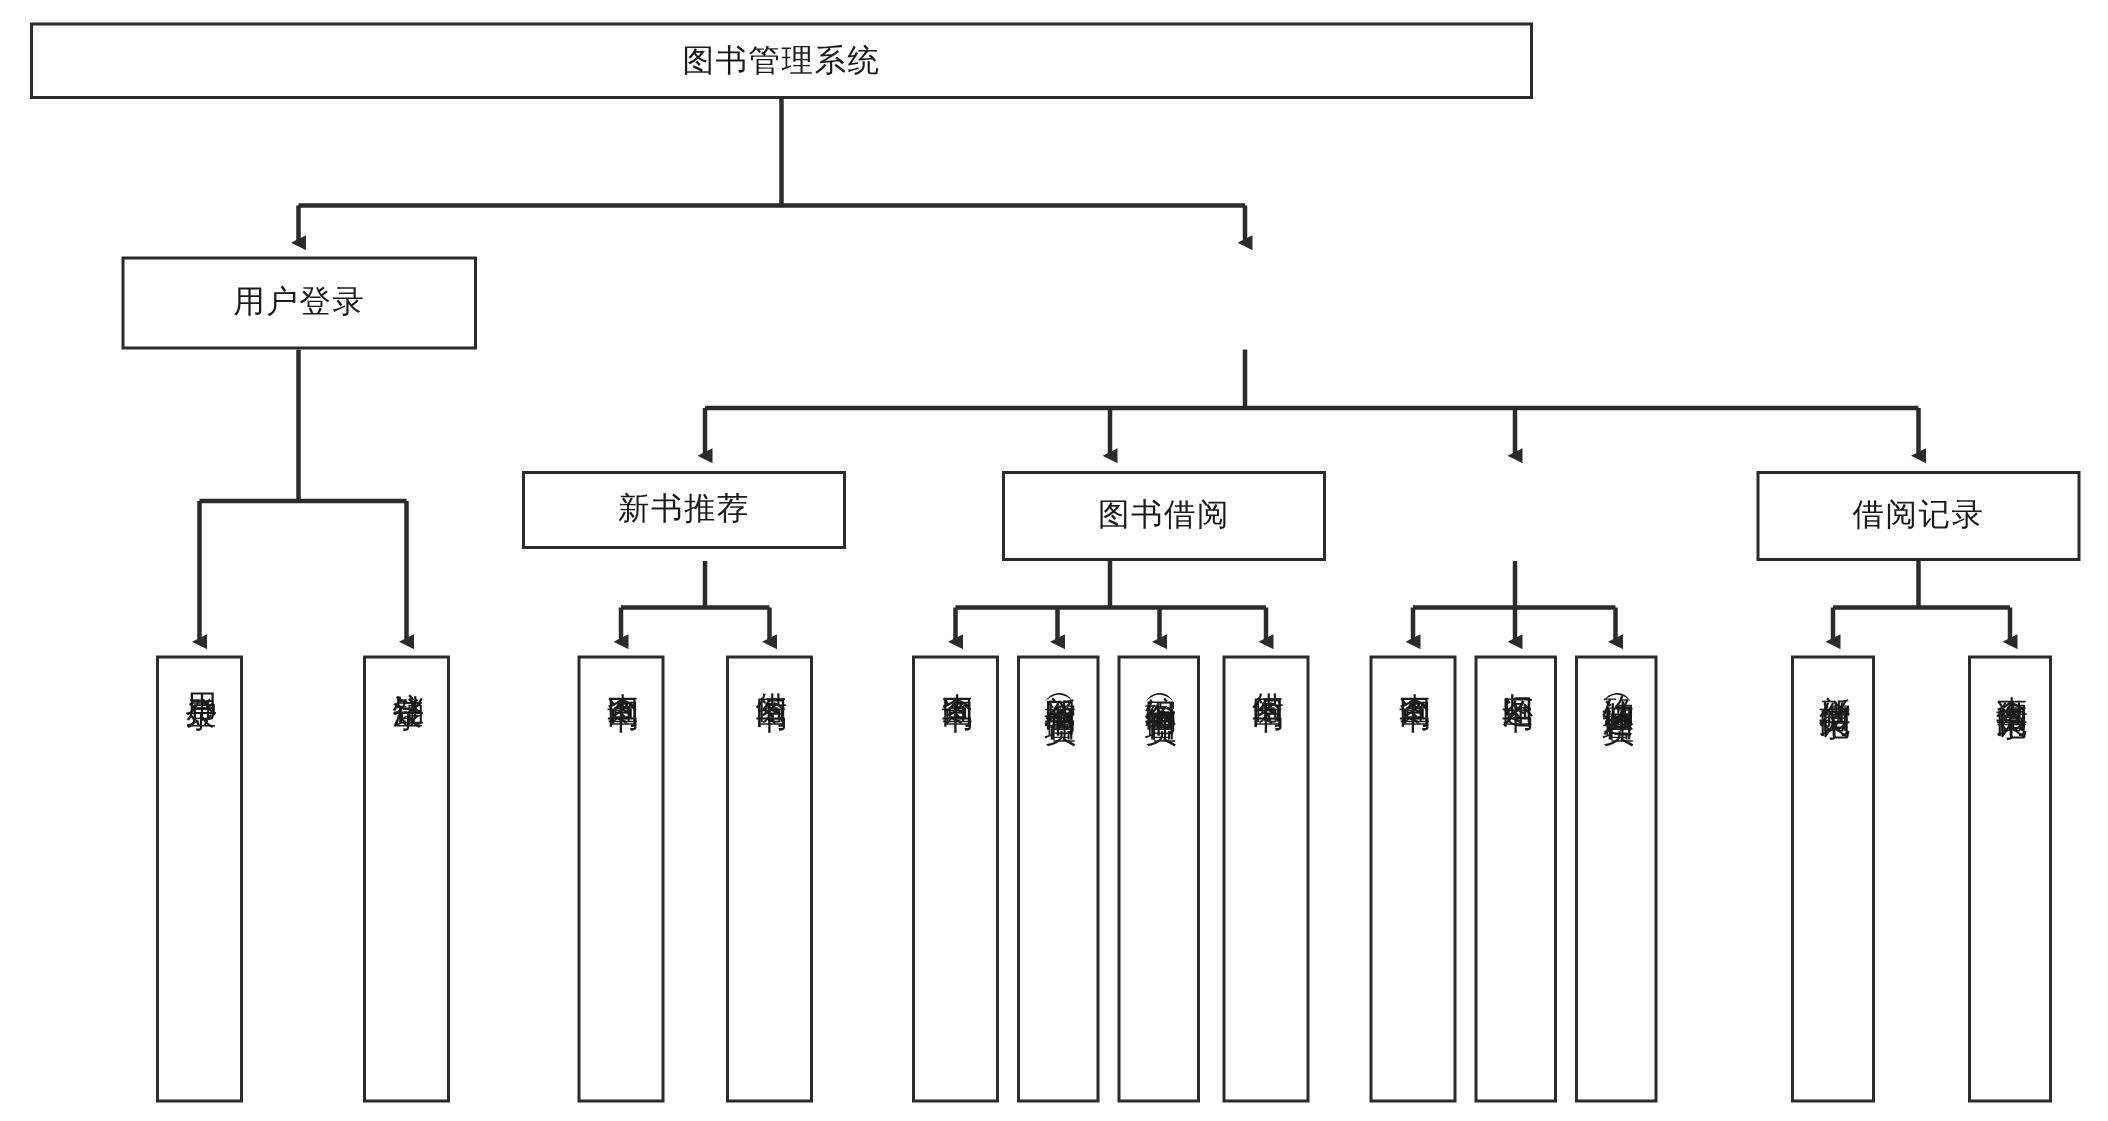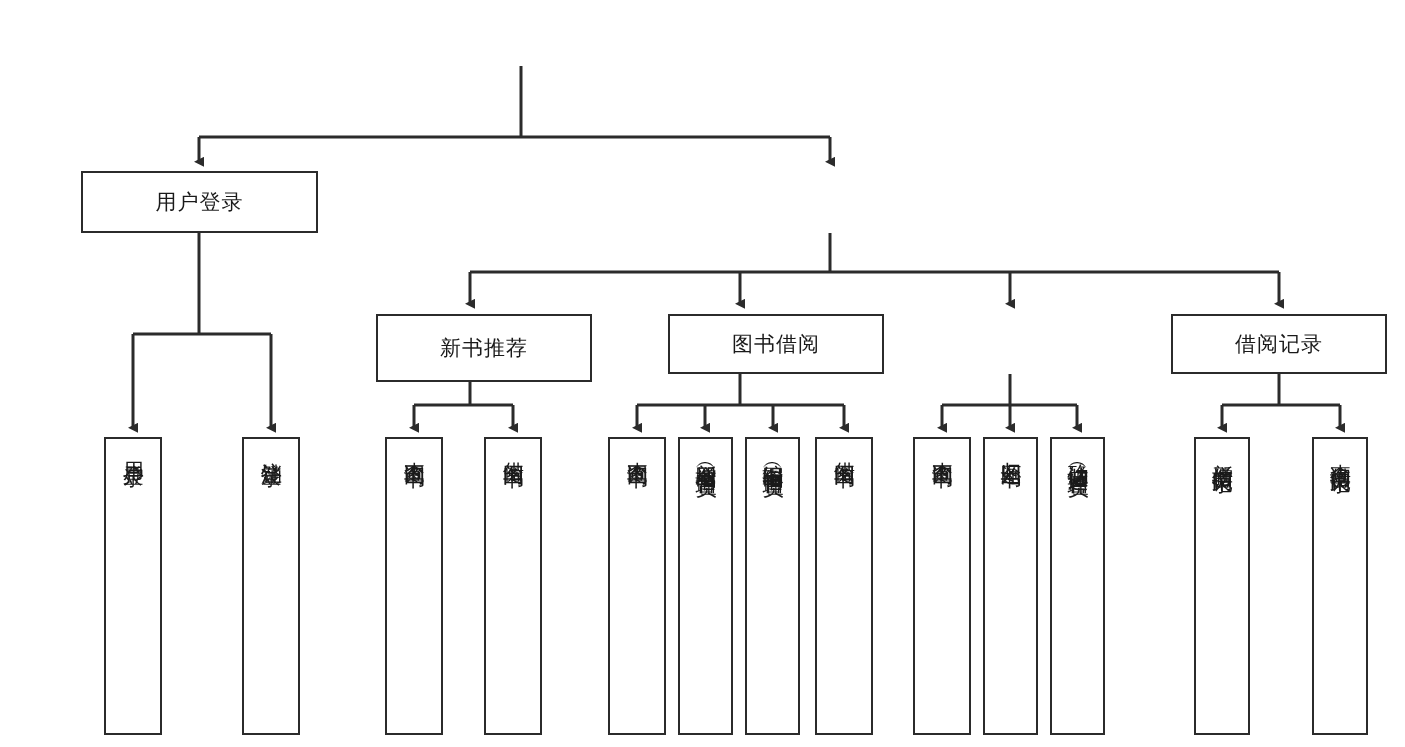--- a/index.html
+++ b/index.html
@@ -120,26 +120,29 @@
       <path d="M 1010 405 L 1010 428" marker-end="url(#arrow)"></path>
       <path d="M 1077 405 L 1077 428" marker-end="url(#arrow)"></path>
 
       <path d="M 1279 374 L 1279 405"></path>
       <path d="M 1222 405 L 1340 405"></path>
       <path d="M 1222 405 L 1222 428" marker-end="url(#arrow)"></path>
       <path d="M 1340 405 L 1340 428" marker-end="url(#arrow)"></path>
     </g>
   </svg>
 
+  <div class="node horizontal" style="left:20px; top:15px; width:1002px; height:51px;">
+    <span>图书管理系统</span>
+  </div>
 
   <div class="node horizontal" style="left:81px; top:171px; width:237px; height:62px;">
     <span>用户登录</span>
   </div>
 
-  <div class="node horizontal" style="left:376px; top:314px; width:216px; height:68px;">
+  <div class="node horizontal" style="left:348px; top:314px; width:216px; height:52px;">
     <span>新书推荐</span>
   </div>
   <div class="node horizontal" style="left:632px; top:314px; width:216px; height:60px;margin-left:36px;">
     <span>图书借阅</span>
   </div>
   <div class="node horizontal" style="left:1171px; top:314px; width:216px; height:60px;">
     <span>借阅记录</span>
   </div>
 
   <div class="node vertical" style="left:104px; top:437px; width:58px; height:298px;">

